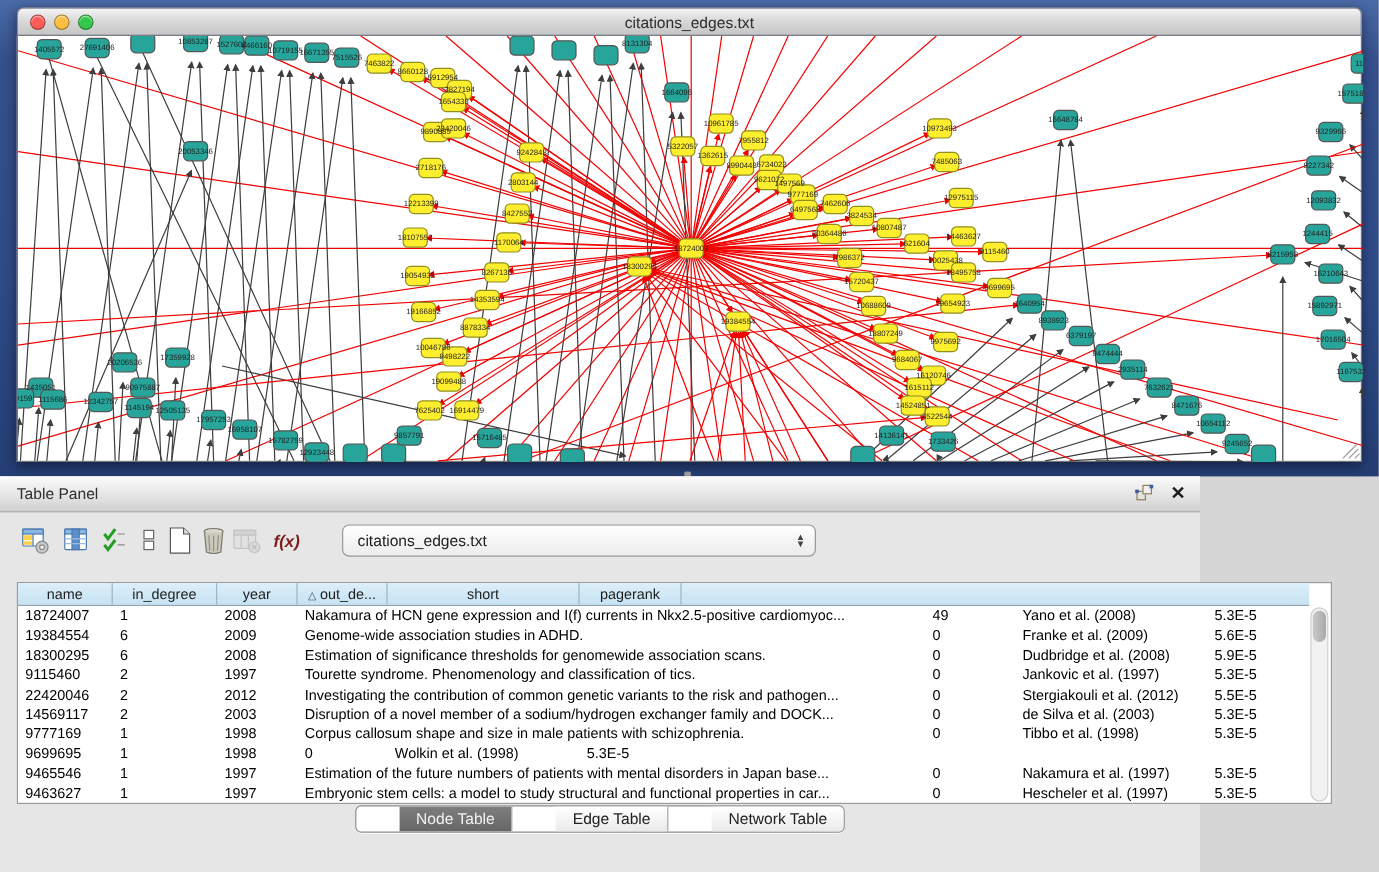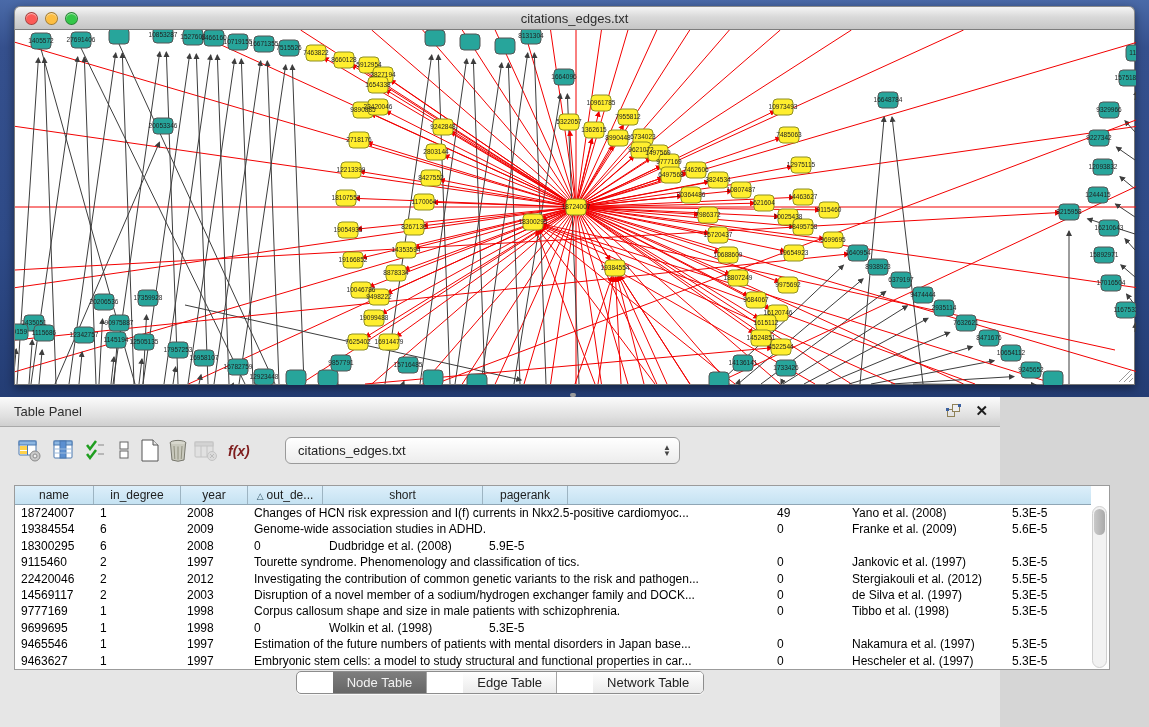--- a/index.html
+++ b/index.html
@@ -648,38 +648,39 @@
             <div class="hcell" style="width: 67px;">year</div>
             <div class="hcell" style="width: 75px;"><span class="sort-glyph">△</span>out_de...</div>
             <div class="hcell" style="width: 160px;">short</div>
             <div class="hcell" style="width: 85px;">pagerank</div>
           </div>
         <div id="grid-body">
             <div class="grow">
               <div class="gcell" style="width: 79px;">18724007</div>
               <div class="gcell" style="width: 87px;">1</div>
               <div class="gcell" style="width: 67px;">2008</div>
-              <div class="gcell" style="width: 523px;">Changes of HCN risk expression and I(f) currents in Nkx2.5-positive cardiomyoc...</div>
+              <div class="gcell" style="width: 523px;">Nakamura of HCN gene expression and I(f) currents in Nkx2.5-positive cardiomyoc...</div>
               <div class="gcell" style="width: 75px;">49</div>
               <div class="gcell" style="width: 160px;">Yano et al. (2008)</div>
               <div class="gcell" style="width: 85px;">5.3E-5</div>
             </div>
             <div class="grow">
               <div class="gcell" style="width: 79px;">19384554</div>
               <div class="gcell" style="width: 87px;">6</div>
               <div class="gcell" style="width: 67px;">2009</div>
               <div class="gcell" style="width: 523px;">Genome-wide association studies in ADHD.</div>
               <div class="gcell" style="width: 75px;">0</div>
               <div class="gcell" style="width: 160px;">Franke et al. (2009)</div>
               <div class="gcell" style="width: 85px;">5.6E-5</div>
             </div>
             <div class="grow">
               <div class="gcell" style="width: 79px;">18300295</div>
               <div class="gcell" style="width: 87px;">6</div>
               <div class="gcell" style="width: 67px;">2008</div>
+              <div class="gcell" style="width: 523px;">Estimation of significance thresholds for genomewide association scans.</div>
               <div class="gcell" style="width: 75px;">0</div>
               <div class="gcell" style="width: 160px;">Dudbridge et al. (2008)</div>
               <div class="gcell" style="width: 85px;">5.9E-5</div>
             </div>
             <div class="grow">
               <div class="gcell" style="width: 79px;">9115460</div>
               <div class="gcell" style="width: 87px;">2</div>
               <div class="gcell" style="width: 67px;">1997</div>
               <div class="gcell" style="width: 523px;">Tourette syndrome. Phenomenology and classification of tics.</div>
               <div class="gcell" style="width: 75px;">0</div>
@@ -694,21 +695,21 @@
               <div class="gcell" style="width: 75px;">0</div>
               <div class="gcell" style="width: 160px;">Stergiakouli et al. (2012)</div>
               <div class="gcell" style="width: 85px;">5.5E-5</div>
             </div>
             <div class="grow">
               <div class="gcell" style="width: 79px;">14569117</div>
               <div class="gcell" style="width: 87px;">2</div>
               <div class="gcell" style="width: 67px;">2003</div>
               <div class="gcell" style="width: 523px;">Disruption of a novel member of a sodium/hydrogen exchanger family and DOCK...</div>
               <div class="gcell" style="width: 75px;">0</div>
-              <div class="gcell" style="width: 160px;">de Silva et al. (1997)</div>
+              <div class="gcell" style="width: 160px;">de Silva et al. (2003)</div>
               <div class="gcell" style="width: 85px;">5.3E-5</div>
             </div>
             <div class="grow">
               <div class="gcell" style="width: 79px;">9777169</div>
               <div class="gcell" style="width: 87px;">1</div>
               <div class="gcell" style="width: 67px;">1998</div>
               <div class="gcell" style="width: 523px;">Corpus callosum shape and size in male patients with schizophrenia.</div>
               <div class="gcell" style="width: 75px;">0</div>
               <div class="gcell" style="width: 160px;">Tibbo et al. (1998)</div>
               <div class="gcell" style="width: 85px;">5.3E-5</div>

